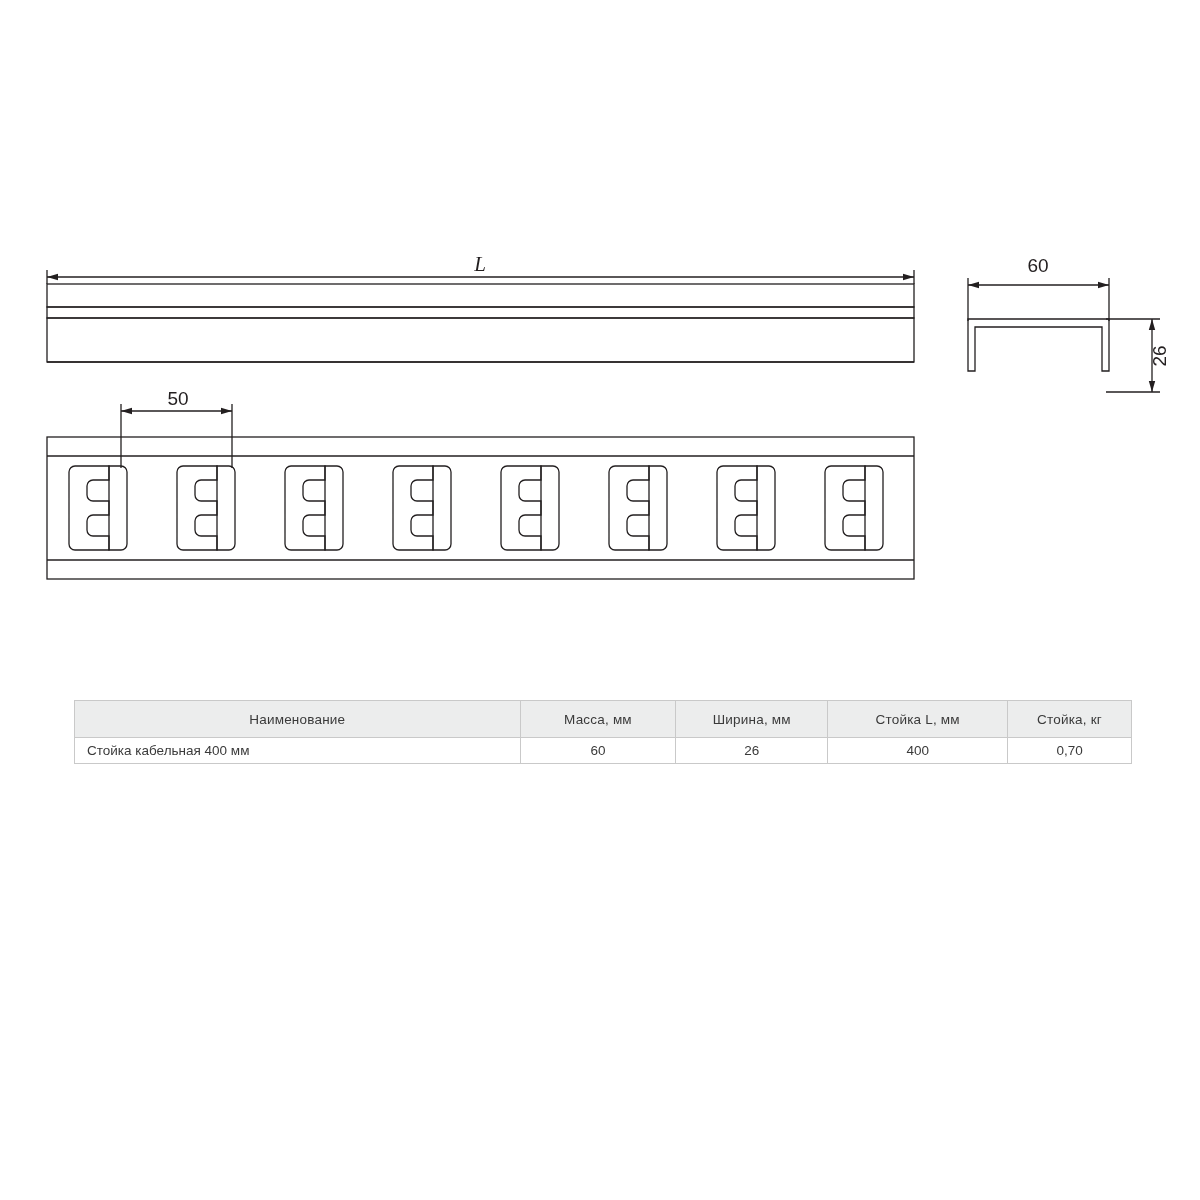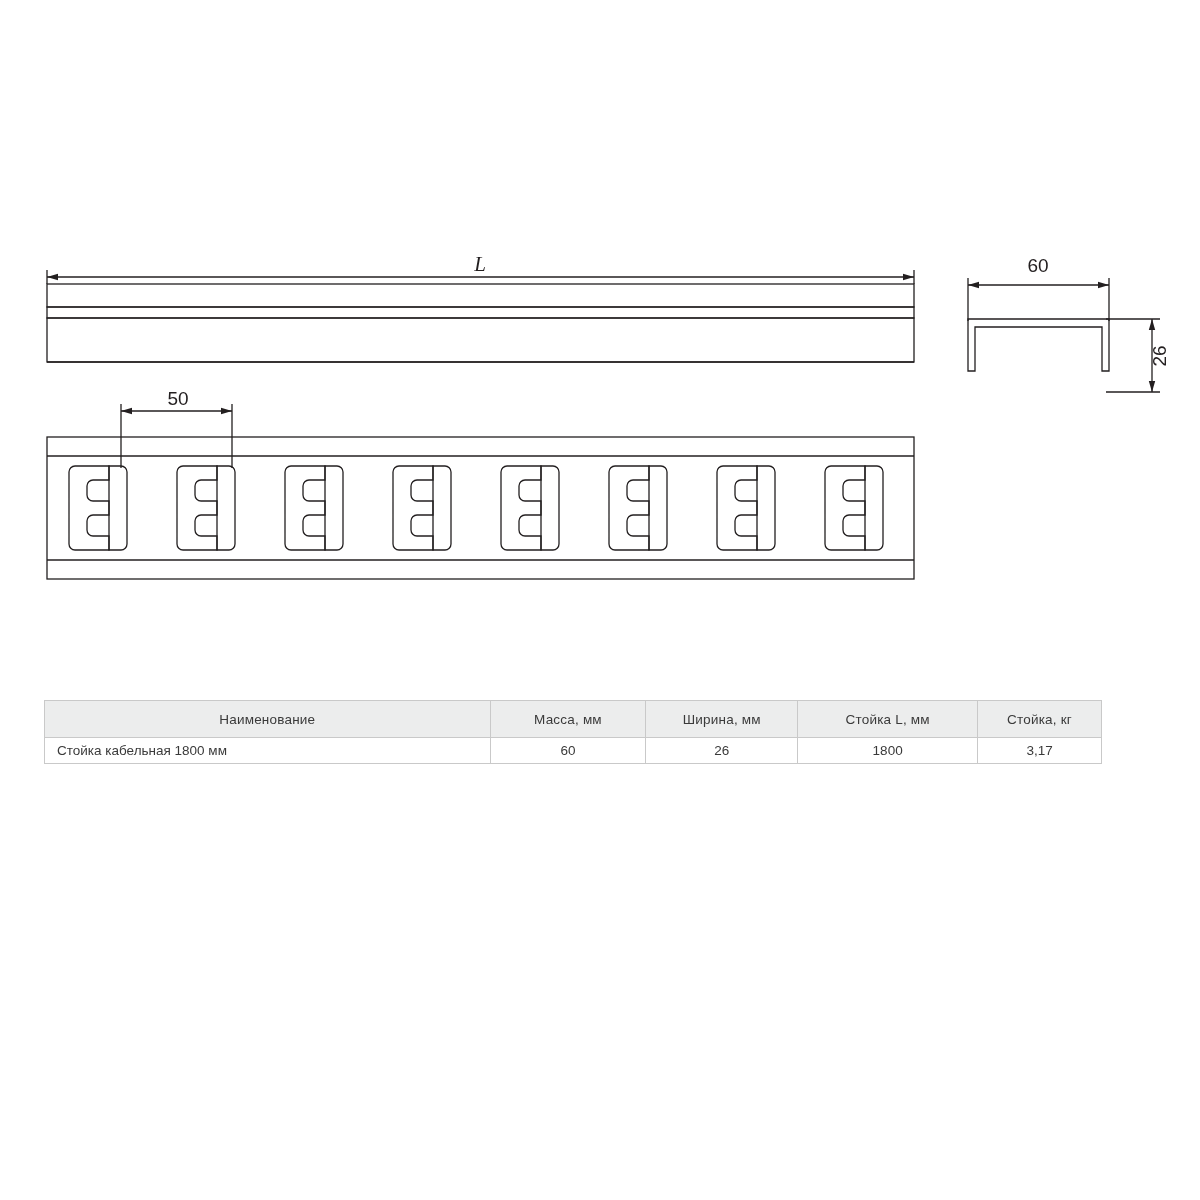--- a/index.html
+++ b/index.html
@@ -29,21 +29,21 @@
   }
   .dim-text-italic {
     font-family: "Liberation Serif", serif;
     font-style: italic;
     font-size: 21px;
     fill: #231f20;
   }
   
   #spec-table {
     position: absolute;
-    left: 44px;
+    left: 74px;
     top: 700px;
     width: 1058px;
     border-collapse: collapse;
     font-family: "Liberation Sans", sans-serif;
     font-size: 13.5px;
     color: #3a3a3a;
   }
   #spec-table th,
   #spec-table td {
     border: 1px solid #c9c9c9;
@@ -175,20 +175,20 @@
     <tr>
       <th>Наименование</th>
       <th>Масса, мм</th>
       <th>Ширина, мм</th>
       <th>Стойка L, мм</th>
       <th>Стойка, кг</th>
     </tr>
   </thead>
   <tbody>
     <tr>
-      <td class="name-cell">Стойка кабельная 1800 мм</td>
+      <td class="name-cell">Стойка кабельная 400 мм</td>
       <td>60</td>
       <td>26</td>
-      <td>1800</td>
-      <td>3,17</td>
+      <td>400</td>
+      <td>0,70</td>
     </tr>
   </tbody>
 </table>
 
 </body></html>

